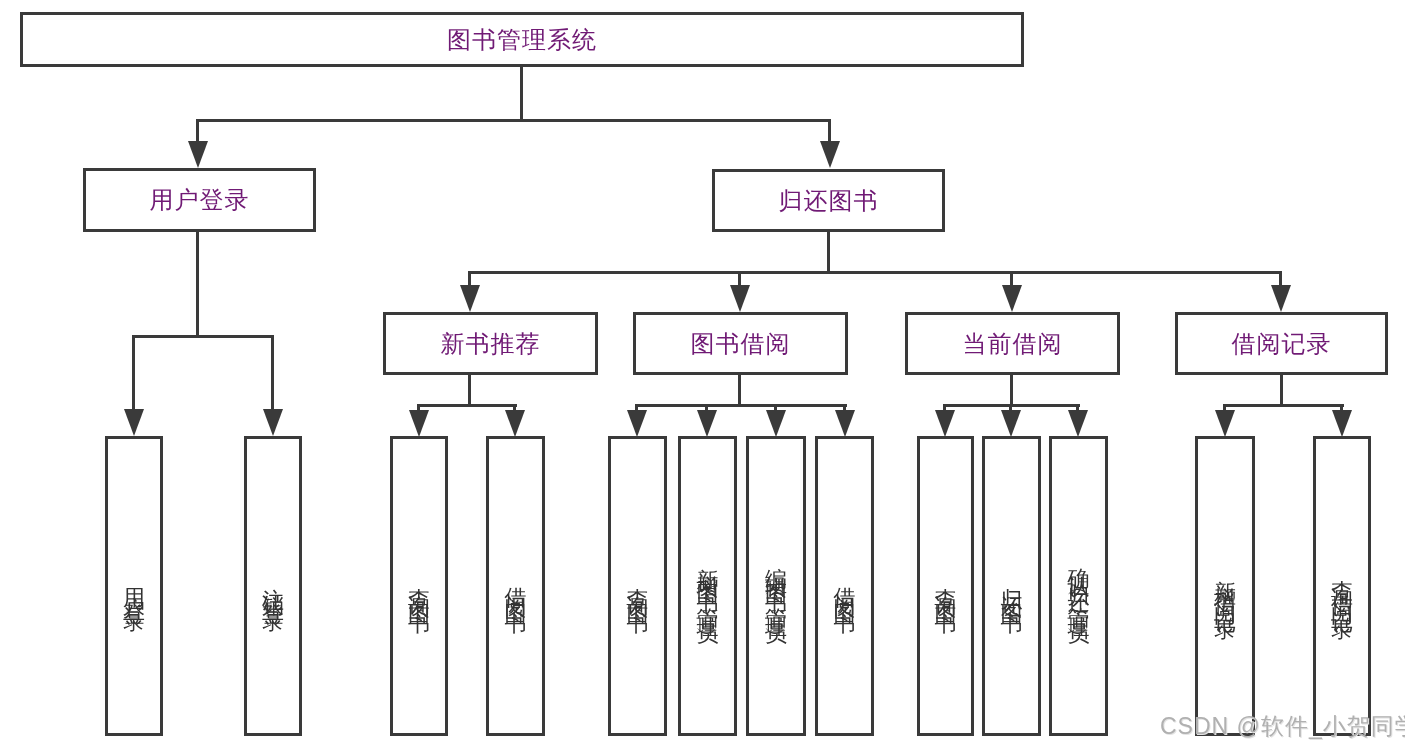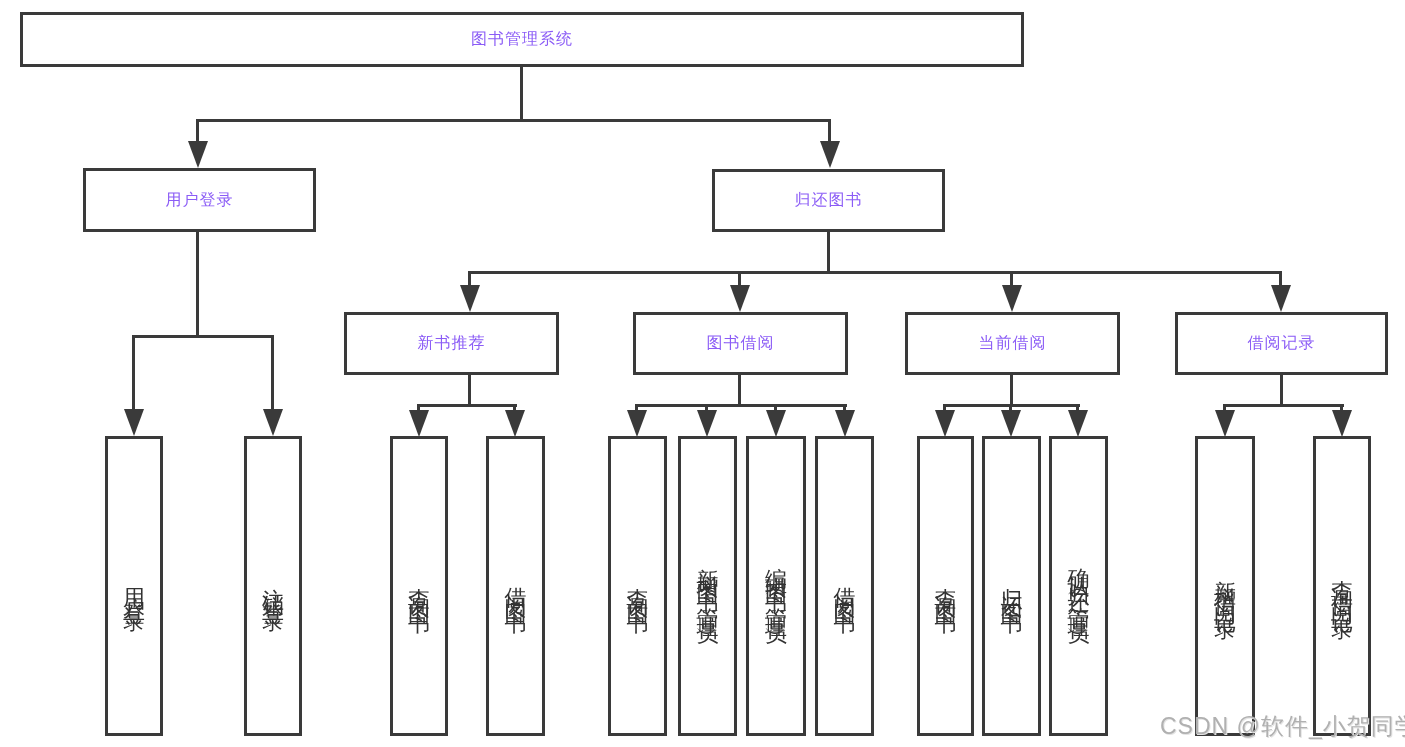--- a/index.html
+++ b/index.html
@@ -15,22 +15,22 @@
     overflow: hidden;
   }
   .node {
     position: absolute;
     box-sizing: border-box;
     border: 3px solid #3a3a3a;
     background: #ffffff;
     display: flex;
     align-items: center;
     justify-content: center;
-    font-size: 16px;
-    color: #8b5cf6;
+    font-size: 24px;
+    color: #701a75;
     letter-spacing: 1px;
     white-space: nowrap;
   }
   .leaf {
     position: absolute;
     box-sizing: border-box;
     border: 3px solid #3a3a3a;
     background: #ffffff;
     width: 59px;
     top: 436px;
@@ -97,21 +97,21 @@
   <div class="hline" style="left:468px; top:271px; width:814px;"></div>
   <div class="vline" style="left:468px; top:271px; height:16px;"></div>
   <div class="arrow" style="left:460px; top:285px;"></div>
   <div class="vline" style="left:738px; top:271px; height:16px;"></div>
   <div class="arrow" style="left:730px; top:285px;"></div>
   <div class="vline" style="left:1010px; top:271px; height:16px;"></div>
   <div class="arrow" style="left:1002px; top:285px;"></div>
   <div class="vline" style="left:1279px; top:271px; height:16px;"></div>
   <div class="arrow" style="left:1271px; top:285px;"></div>
 
-  <div class="node" style="left:344px; top:312px; width:215px; height:63px;">新书推荐</div>
+  <div class="node" style="left:383px; top:312px; width:215px; height:63px;">新书推荐</div>
   <div class="node" style="left:633px; top:312px; width:215px; height:63px;">图书借阅</div>
   <div class="node" style="left:905px; top:312px; width:215px; height:63px;">当前借阅</div>
   <div class="node" style="left:1175px; top:312px; width:213px; height:63px;">借阅记录</div>
 
   <div class="vline" style="left:468px; top:375px; height:32px;"></div>
   <div class="hline" style="left:417px; top:404px; width:100px;"></div>
   <div class="vline" style="left:417px; top:404px; height:8px;"></div>
   <div class="arrow" style="left:409px; top:410px;"></div>
   <div class="vline" style="left:513px; top:404px; height:8px;"></div>
   <div class="arrow" style="left:505px; top:410px;"></div>

